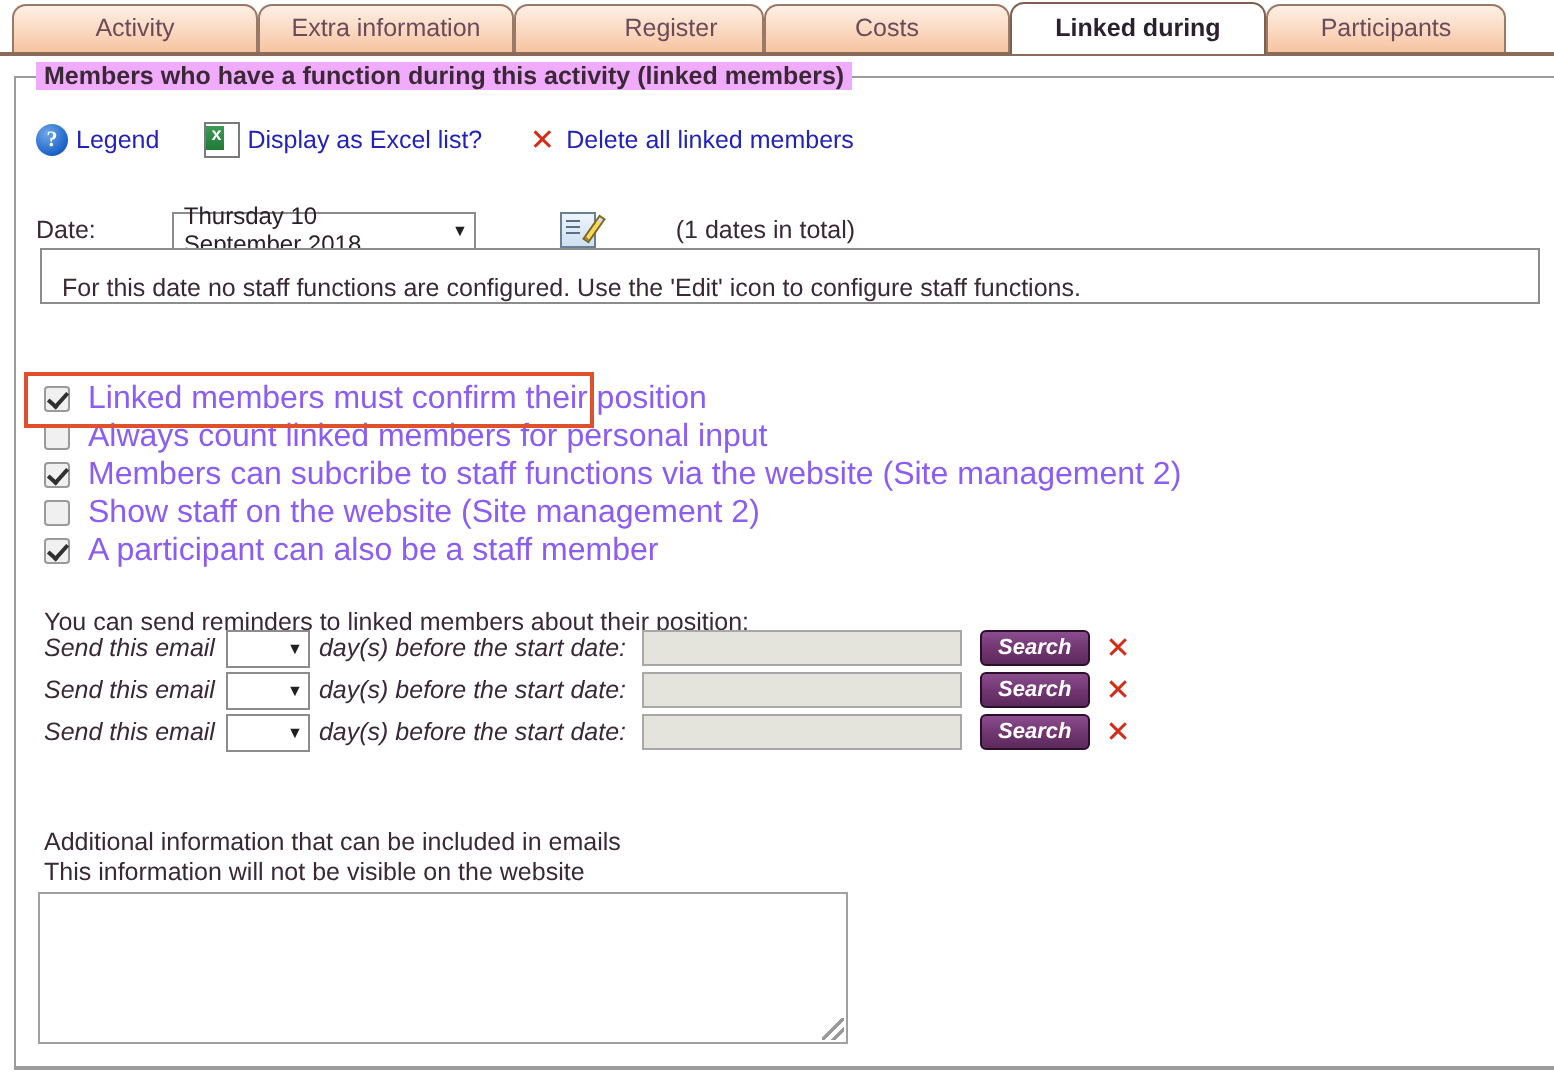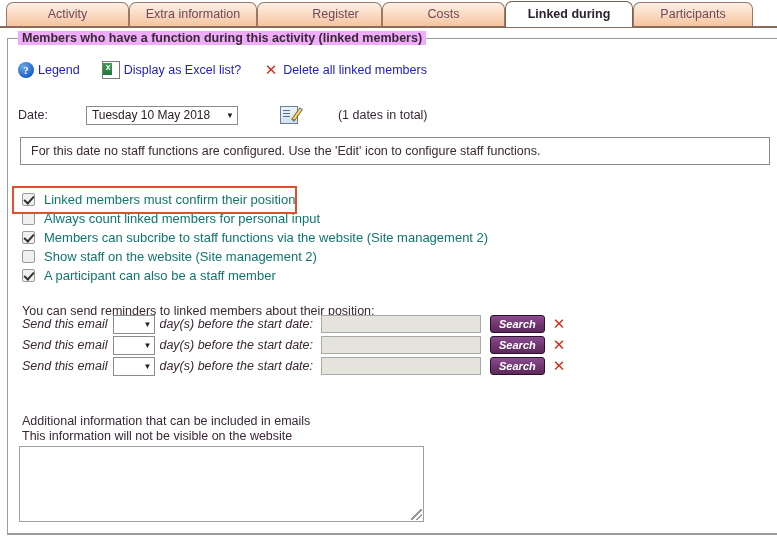--- a/index.html
+++ b/index.html
@@ -204,28 +204,28 @@
     margin-left: 7px;
     color: #202020;
   }
   .date-select { width: 152px; }
   .daterow .ic-edit { margin-left: 10px; }
   .total-note { margin-left: 8px; font-size: 12.5px; color: #3a2835; }
 
   
   .infobox {
     position: absolute;
-    left: 20px; top: 137px;
+    left: 20px; top: 124px;
     width: 750px;
     height: 28px;
     box-sizing: border-box;
     border: 1px solid #8c8c8c;
     background: #ffffff;
     display: flex;
-    align-items: center;
+    align-items: flex-end;
     padding-left: 10px;
     font-size: 12.5px;
     color: #3a2835;
   }
 
   
   .checklist {
     position: absolute;
     left: 22px; top: 190px;
   }
@@ -246,21 +246,21 @@
   }
   .chk.checked::after {
     content: "";
     position: absolute;
     left: 3px; top: 0px;
     width: 4px; height: 8px;
     border: solid #303030;
     border-width: 0 2px 2px 0;
     transform: rotate(42deg);
   }
-  .chk-label { font-size: 13px; color: #0f766e; white-space: nowrap; }
+  .chk-label { font-size: 16px; color: #8b5cf6; white-space: nowrap; }
 
   .redbox {
     position: absolute;
     left: 12px; top: 186px;
     width: 285px;
     height: 28px;
     box-sizing: border-box;
     border: 2px solid #e0502a;
   }
 
@@ -389,21 +389,21 @@
     </div>
     <div class="tool">
       <span class="ic ic-x">✕</span>
       <span class="tool-label">Delete all linked members</span>
     </div>
   </div>
 
   <div class="daterow">
     <span class="lbl">Date:</span>
     <span class="select-box date-select">
-      <span>Tuesday 10 May 2018</span>
+      <span>Thursday 10 September 2018</span>
       <span class="caret">▼</span>
     </span>
     <span class="ic ic-edit"></span>
     <span class="total-note">(1 dates in total)</span>
   </div>
 
   <div class="infobox">
     <span>For this date no staff functions are configured. Use the 'Edit' icon to configure staff functions.</span>
   </div>
 

